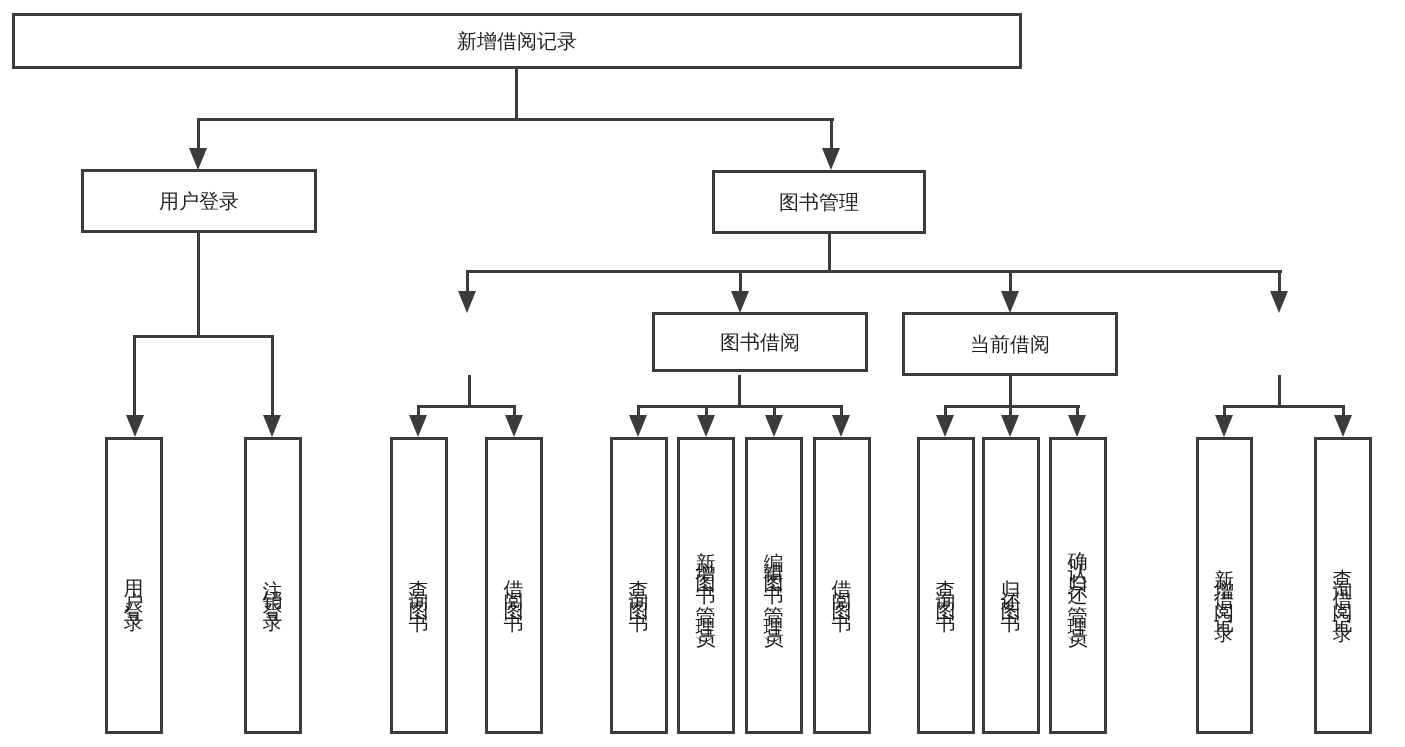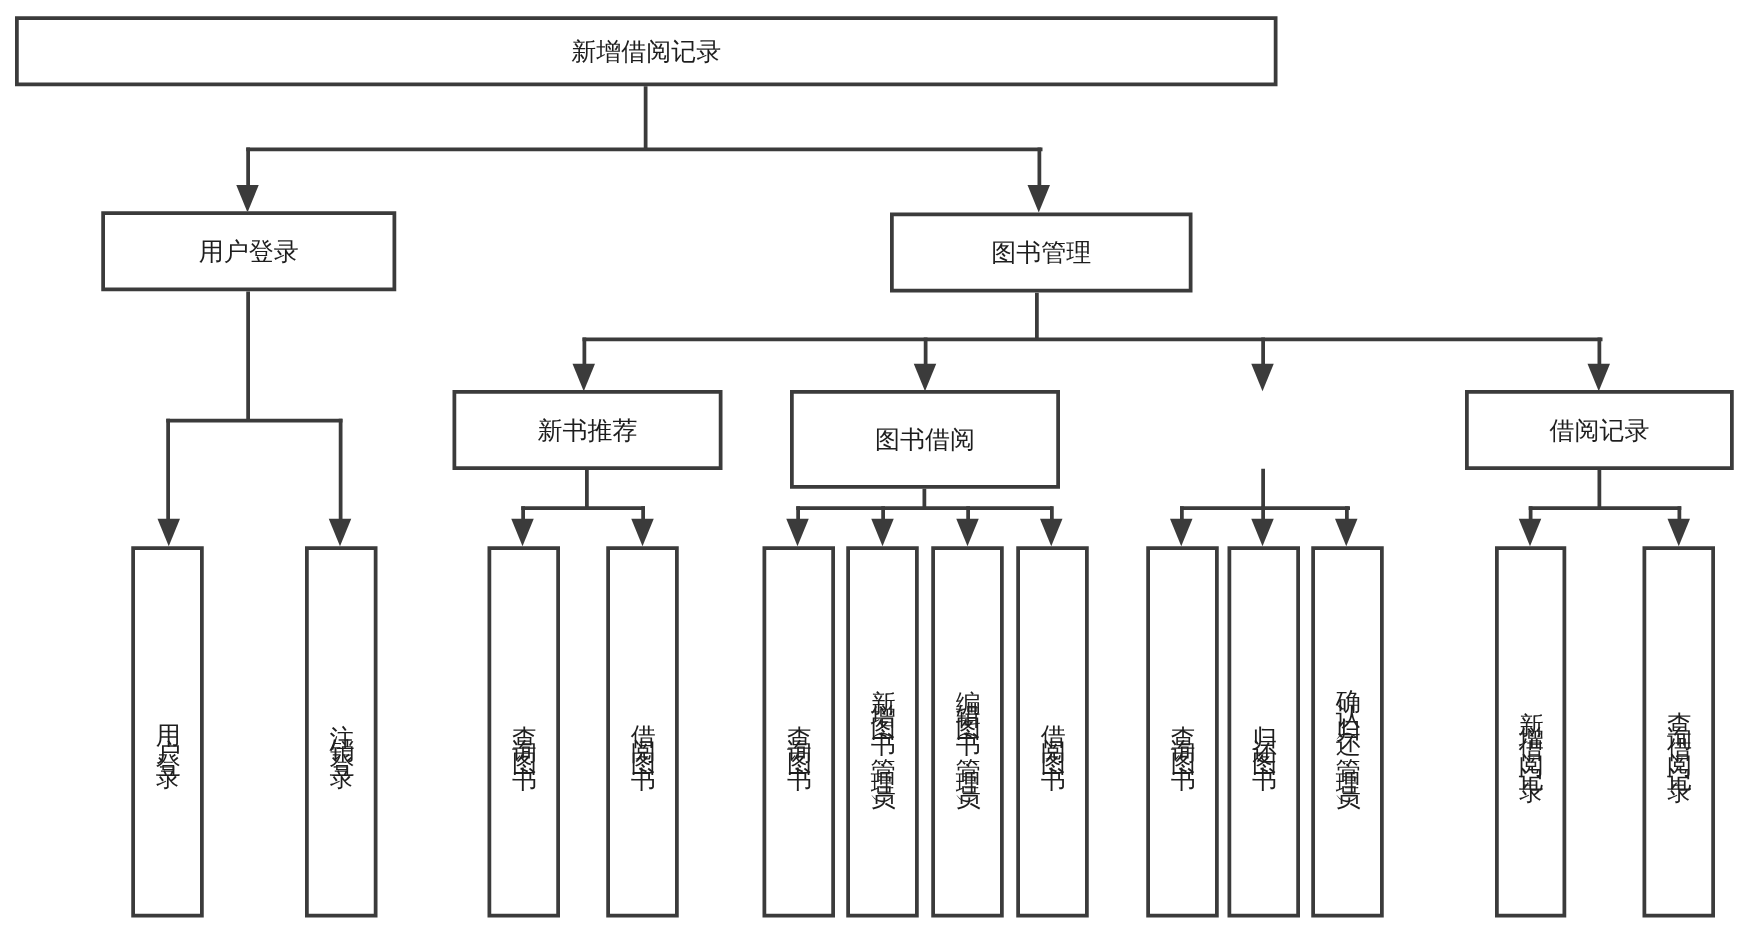--- a/index.html
+++ b/index.html
@@ -99,32 +99,29 @@
   <div class="vl" style="left:1342px;top:405px;height:12px"></div>
   <div class="ar" style="left:1334px;top:415px"></div>
 
   <div class="node" style="left:12px;top:13px;width:1010px;height:56px">
     <span>新增借阅记录</span>
   </div>
 
   <div class="node" style="left:81px;top:169px;width:236px;height:64px">
     <span>用户登录</span>
   </div>
-  <div class="node" style="left:712px;top:170px;width:242px;height:64px">
+  <div class="node" style="left:712px;top:170px;width:214px;height:64px">
     <span>图书管理</span>
   </div>
 
-  <div class="node" style="left:362px;top:312px;width:216px;height:64px">
-    <span>新书推荐</span>
-  </div>
-  <div class="node" style="left:632px;top:312px;width:216px;height:79px">
+  <div class="node" style="left:652px;top:312px;width:216px;height:60px">
     <span>图书借阅</span>
   </div>
-  <div class="node" style="left:1172px;top:312px;width:215px;height:64px">
-    <span>借阅记录</span>
+  <div class="node" style="left:902px;top:312px;width:216px;height:64px">
+    <span>当前借阅</span>
   </div>
 
   <div class="node leaf" style="left:105px;top:437px;width:58px;height:297px">
     <span>用户登录</span>
   </div>
   <div class="node leaf" style="left:244px;top:437px;width:58px;height:297px">
     <span>注销登录</span>
   </div>
 
   <div class="node leaf" style="left:390px;top:437px;width:58px;height:297px">

